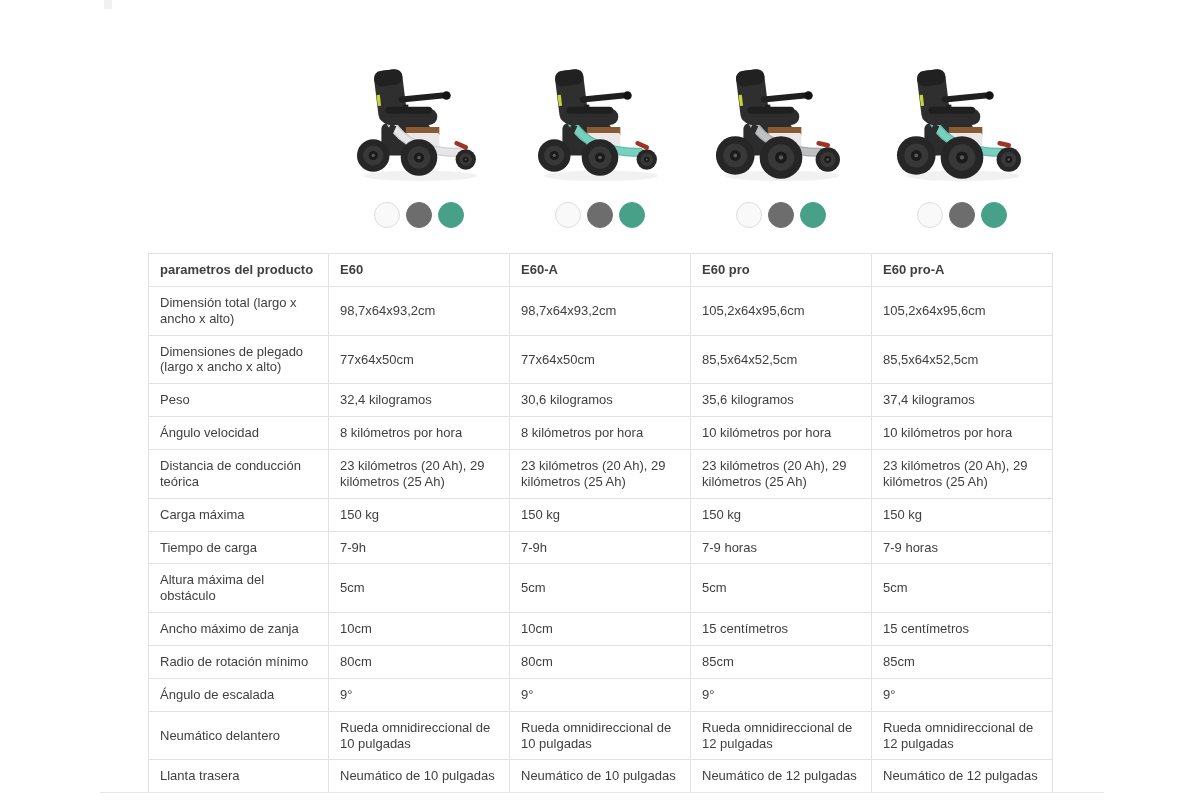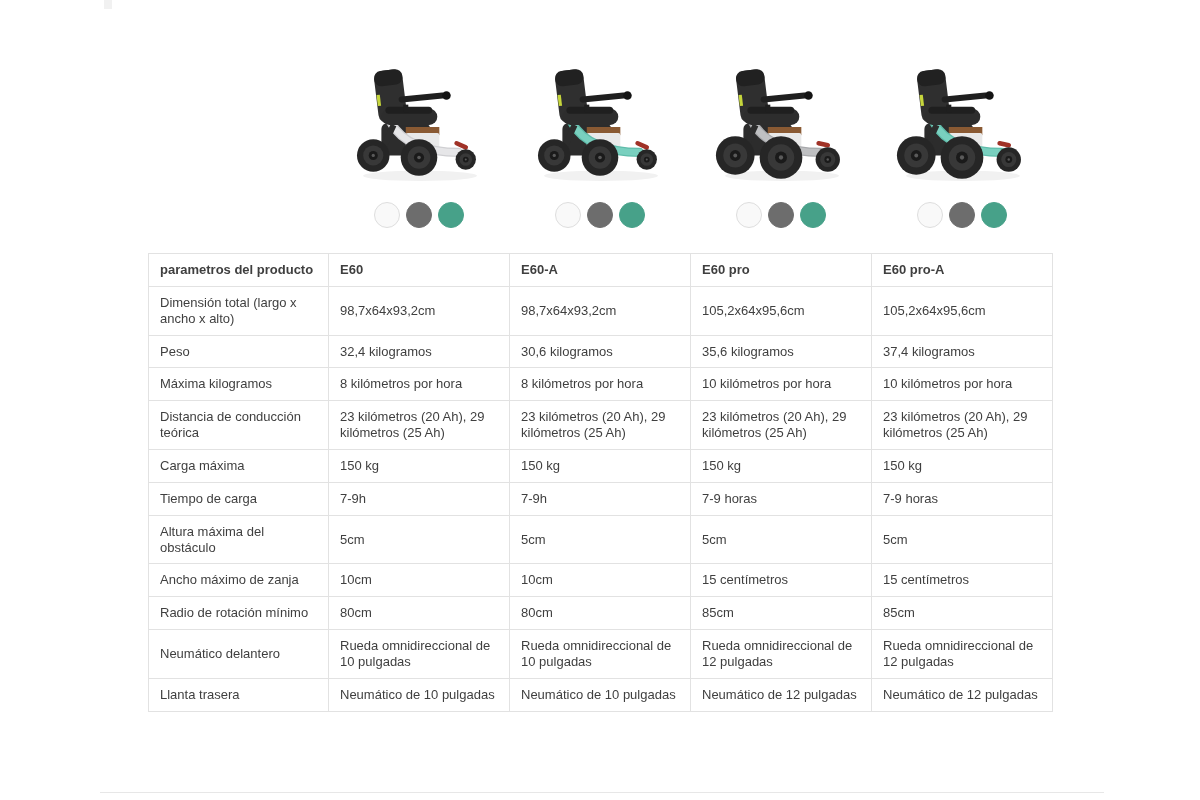--- a/index.html
+++ b/index.html
@@ -207,28 +207,35 @@
     </thead>
     <tbody id="spec-body">
         <tr>
           <th>Dimensión total (largo x ancho x alto)</th>
           <td>98,7x64x93,2cm</td>
           <td>98,7x64x93,2cm</td>
           <td>105,2x64x95,6cm</td>
           <td>105,2x64x95,6cm</td>
         </tr>
         <tr>
+          <th>Dimensiones de plegado (largo x ancho x alto)</th>
+          <td>77x64x50cm</td>
+          <td>77x64x50cm</td>
+          <td>85,5x64x52,5cm</td>
+          <td>85,5x64x52,5cm</td>
+        </tr>
+        <tr>
           <th>Peso</th>
           <td>32,4 kilogramos</td>
           <td>30,6 kilogramos</td>
           <td>35,6 kilogramos</td>
           <td>37,4 kilogramos</td>
         </tr>
         <tr>
-          <th>Máxima kilogramos</th>
+          <th>Ángulo velocidad</th>
           <td>8 kilómetros por hora</td>
           <td>8 kilómetros por hora</td>
           <td>10 kilómetros por hora</td>
           <td>10 kilómetros por hora</td>
         </tr>
         <tr>
           <th>Distancia de conducción teórica</th>
           <td>23 kilómetros (20 Ah), 29 kilómetros (25 Ah)</td>
           <td>23 kilómetros (20 Ah), 29 kilómetros (25 Ah)</td>
           <td>23 kilómetros (20 Ah), 29 kilómetros (25 Ah)</td>
@@ -263,20 +270,27 @@
           <td>15 centímetros</td>
         </tr>
         <tr>
           <th>Radio de rotación mínimo</th>
           <td>80cm</td>
           <td>80cm</td>
           <td>85cm</td>
           <td>85cm</td>
         </tr>
         <tr>
+          <th>Ángulo de escalada</th>
+          <td>9°</td>
+          <td>9°</td>
+          <td>9°</td>
+          <td>9°</td>
+        </tr>
+        <tr>
           <th>Neumático delantero</th>
           <td>Rueda omnidireccional de 10 pulgadas</td>
           <td>Rueda omnidireccional de 10 pulgadas</td>
           <td>Rueda omnidireccional de 12 pulgadas</td>
           <td>Rueda omnidireccional de 12 pulgadas</td>
         </tr>
         <tr>
           <th>Llanta trasera</th>
           <td>Neumático de 10 pulgadas</td>
           <td>Neumático de 10 pulgadas</td>

